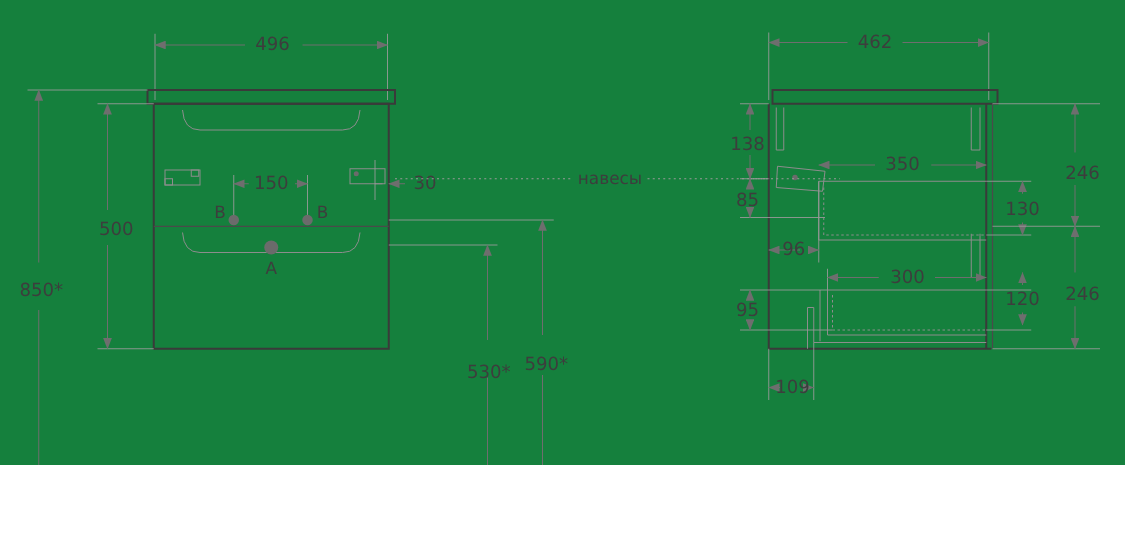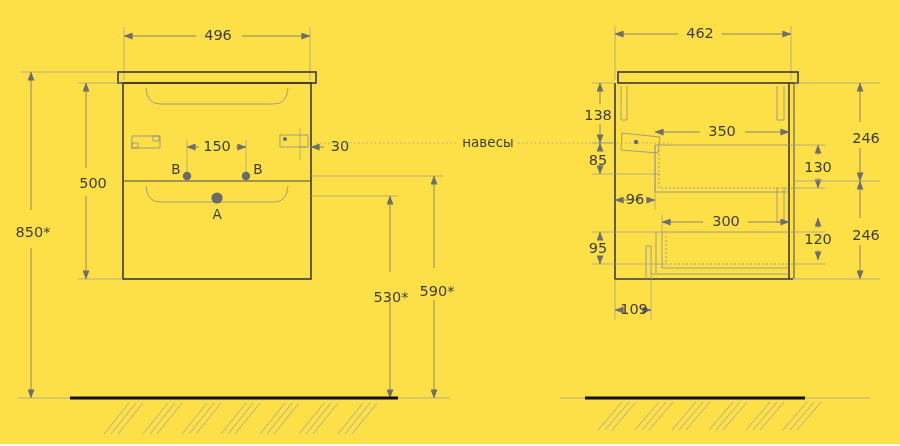--- a/index.html
+++ b/index.html
@@ -6,22 +6,22 @@
     margin: 0;
     padding: 0;
     background: #ffffff;
   }
   body {
     font-family: "DejaVu Sans", sans-serif;
   }
   #canvas {
     position: relative;
     width: 900px;
-    height: 444px;
-    background: #fde047;
+    height: 372px;
+    background: #15803d;
     overflow: hidden;
   }
   #canvas svg {
     position: absolute;
     left: 0;
     top: 0;
   }
   text {
     font-family: "DejaVu Sans", sans-serif;
     fill: #3c3c3c;

